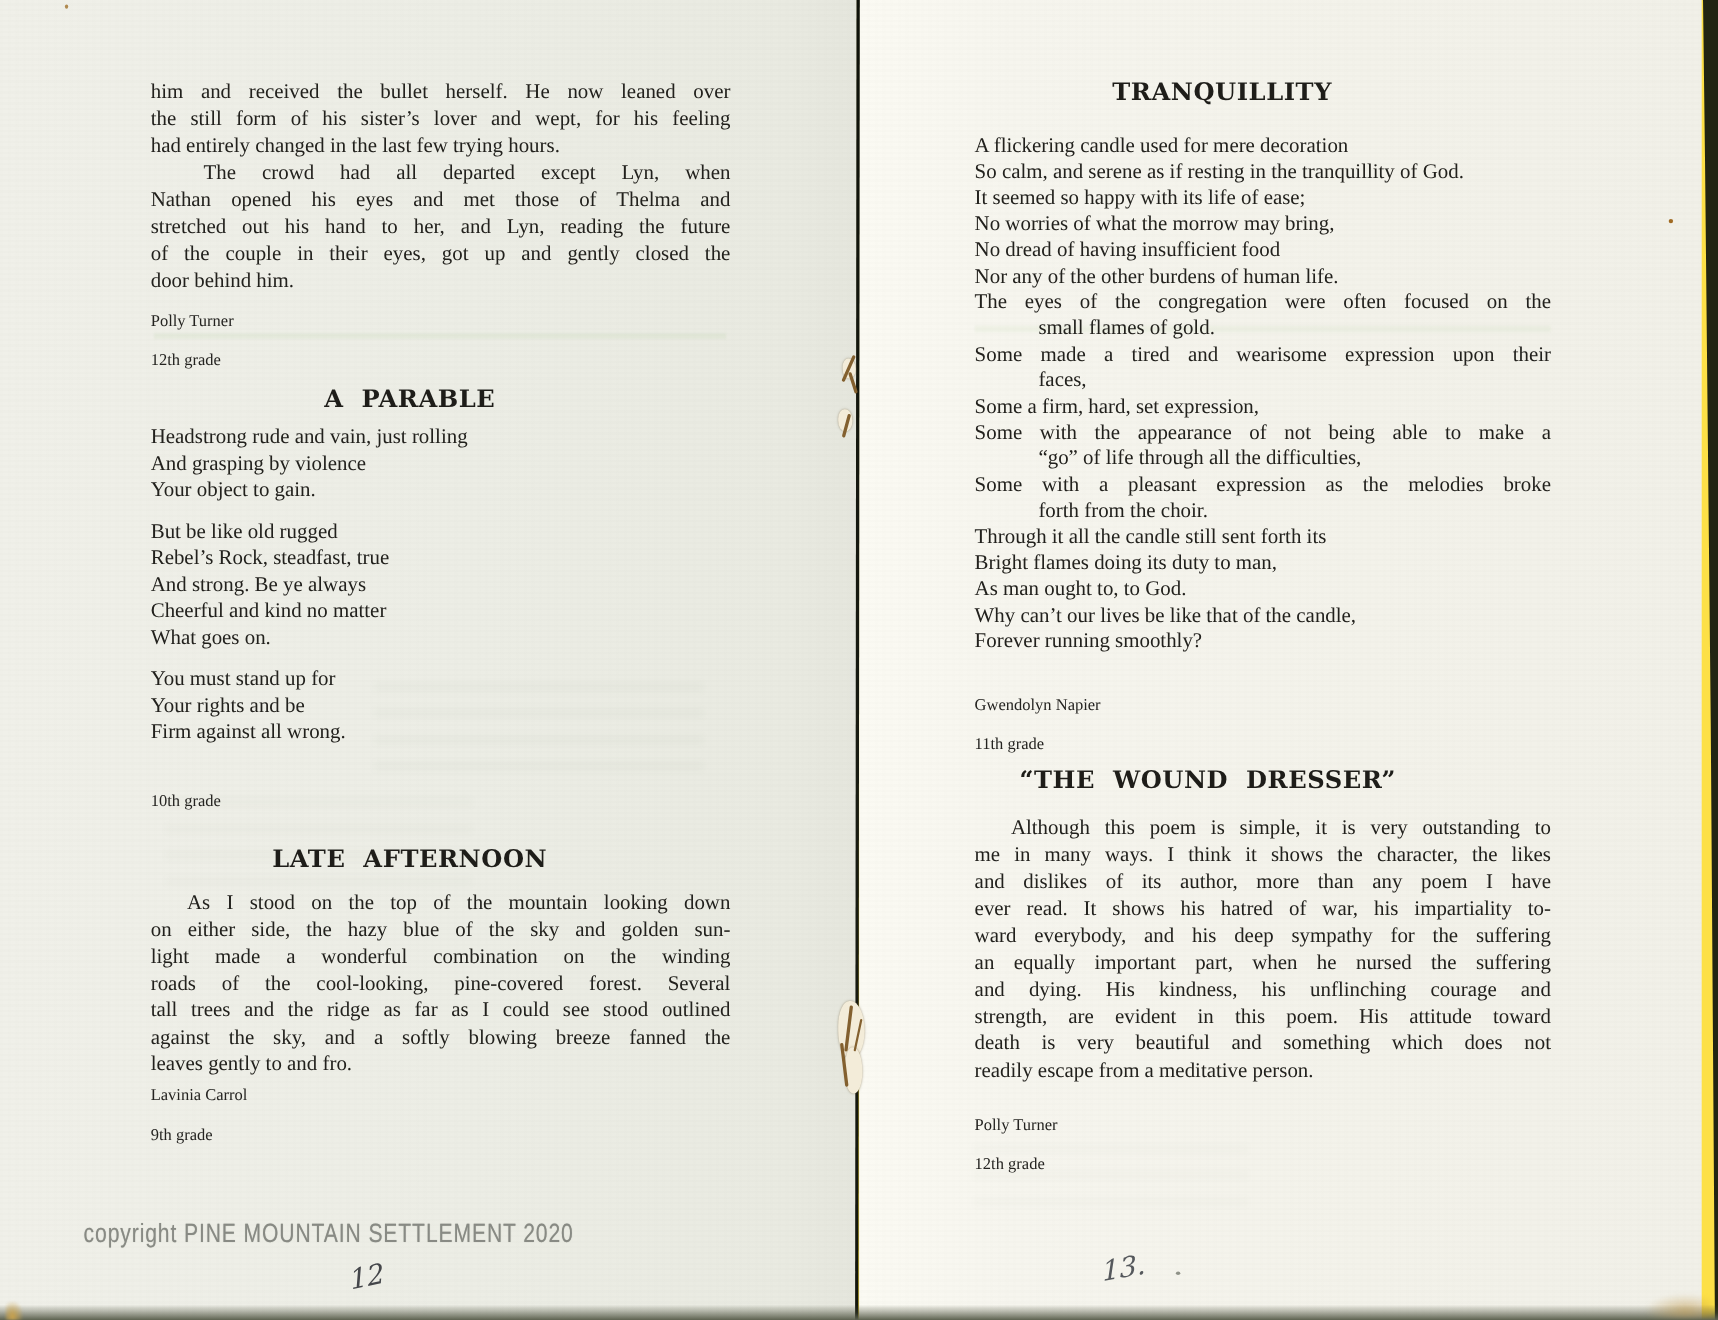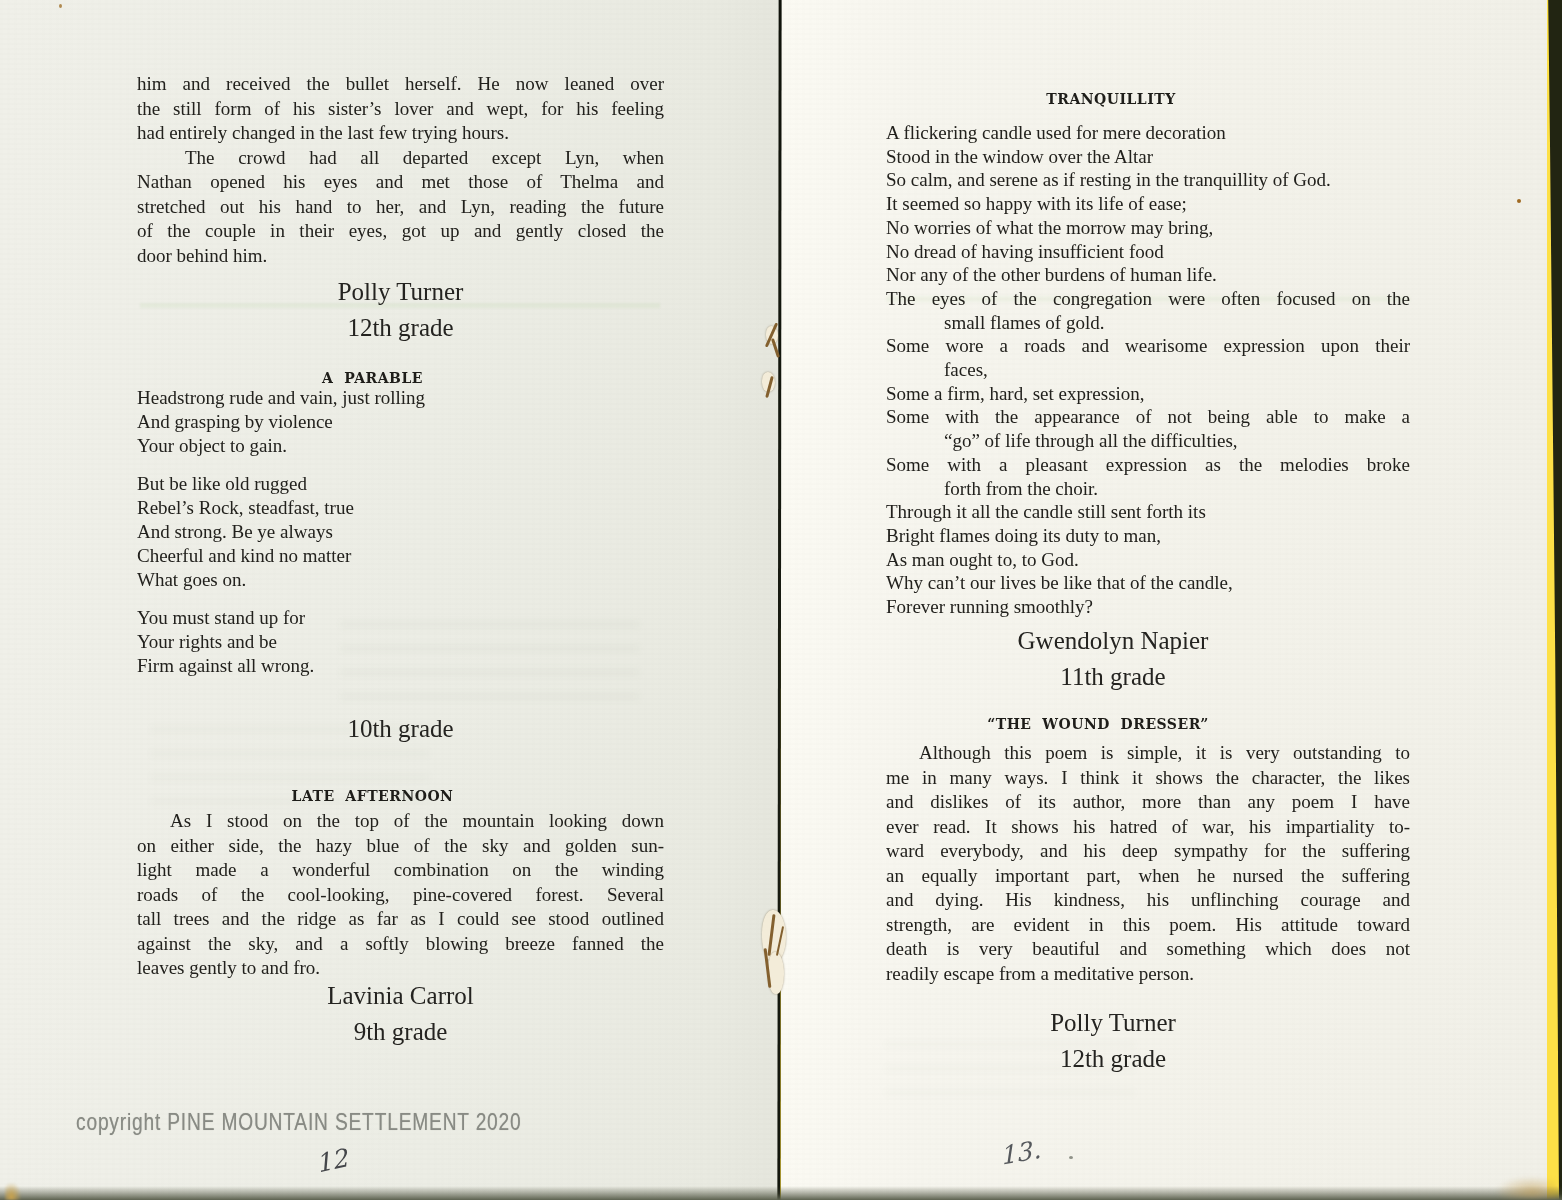--- a/index.html
+++ b/index.html
@@ -40,22 +40,22 @@
   .line{min-height:23px;white-space:normal;}
   .prose{line-height:24.5px;}
   .poem .line{white-space:nowrap;line-height:24.2px;}
   .tr-poem .line{line-height:23.7px;}
   .jl{text-align:justify;text-align-last:justify;}
   .ind48{text-indent:48px;}
   .ind33{text-indent:33px;}
   .hang{padding-left:58px;}
   .gap{margin-top:13px;}
   .heading{position:absolute;font-family:"DejaVu Serif",serif;font-weight:bold;
-    font-size:14px;letter-spacing:.5px;text-align:center;white-space:pre;color:#1e1d19;margin-top:20px;}
-  .byline{position:absolute;text-align:center;font-size:25px;line-height:24px;color:#242320;font-family:Liberation Serif, serif;}
+    font-size:22px;letter-spacing:.5px;text-align:center;white-space:pre;color:#1e1d19;}
+  .byline{position:absolute;text-align:left;font-size:15px;line-height:24px;color:#242320;font-family:Liberation Serif, serif;}
   .byline .grade{margin-top:12px;}
 
   
   .watermark{position:absolute;left:76px;top:1108px;font-family:"Liberation Sans",sans-serif;
     font-size:24px;color:#7e807a;letter-spacing:1px;transform:scaleX(.80);transform-origin:left center;
     opacity:.9;text-shadow:0 0 1px rgba(125,128,120,.6);}
   .pagenum{position:absolute;font-family:"DejaVu Serif",serif;font-style:italic;
     font-size:25px;color:#44464a;}
   .pagenum-left{left:318px;top:1146px;transform:rotate(-12deg) skewX(-6deg);}
   .pagenum-right{left:1002px;top:1138px;transform:rotate(-10deg) skewX(-8deg);color:#55585c;}
@@ -154,29 +154,28 @@
 
   <div class="byline" style="left:137px;top:984px;width:527px;">
     <div class="name">Lavinia Carrol</div>
     <div class="grade">9th grade</div>
   </div>
 
   <div class="heading" style="left:886px;top:71px;width:524px;transform:translateX(-37px);">TRANQUILLITY</div>
 
   <div class="textblock poem tr-poem" style="left:886px;top:121px;width:524px;">
       <div class="line">A flickering candle used for mere decoration</div>
-      <div class="line">Stood in the window over the Altar</div>
       <div class="line">So calm, and serene as if resting in the tranquillity of God.</div>
       <div class="line">It seemed so happy with its life of ease;</div>
       <div class="line">No worries of what the morrow may bring,</div>
       <div class="line">No dread of having insufficient food</div>
       <div class="line">Nor any of the other burdens of human life.</div>
       <div class="line jl">The eyes of the congregation were often focused on the</div>
       <div class="line hang">small flames of gold.</div>
-      <div class="line jl">Some wore a roads and wearisome expression upon their</div>
+      <div class="line jl">Some made a tired and wearisome expression upon their</div>
       <div class="line hang">faces,</div>
       <div class="line">Some a firm, hard, set expression,</div>
       <div class="line jl">Some with the appearance of not being able to make a</div>
       <div class="line hang">“go” of life through all the difficulties,</div>
       <div class="line jl">Some with a pleasant expression as the melodies broke</div>
       <div class="line hang">forth from the choir.</div>
       <div class="line">Through it all the candle still sent forth its</div>
       <div class="line">Bright flames doing its duty to man,</div>
       <div class="line">As man ought to, to God.</div>
       <div class="line">Why can’t our lives be like that of the candle,</div>

